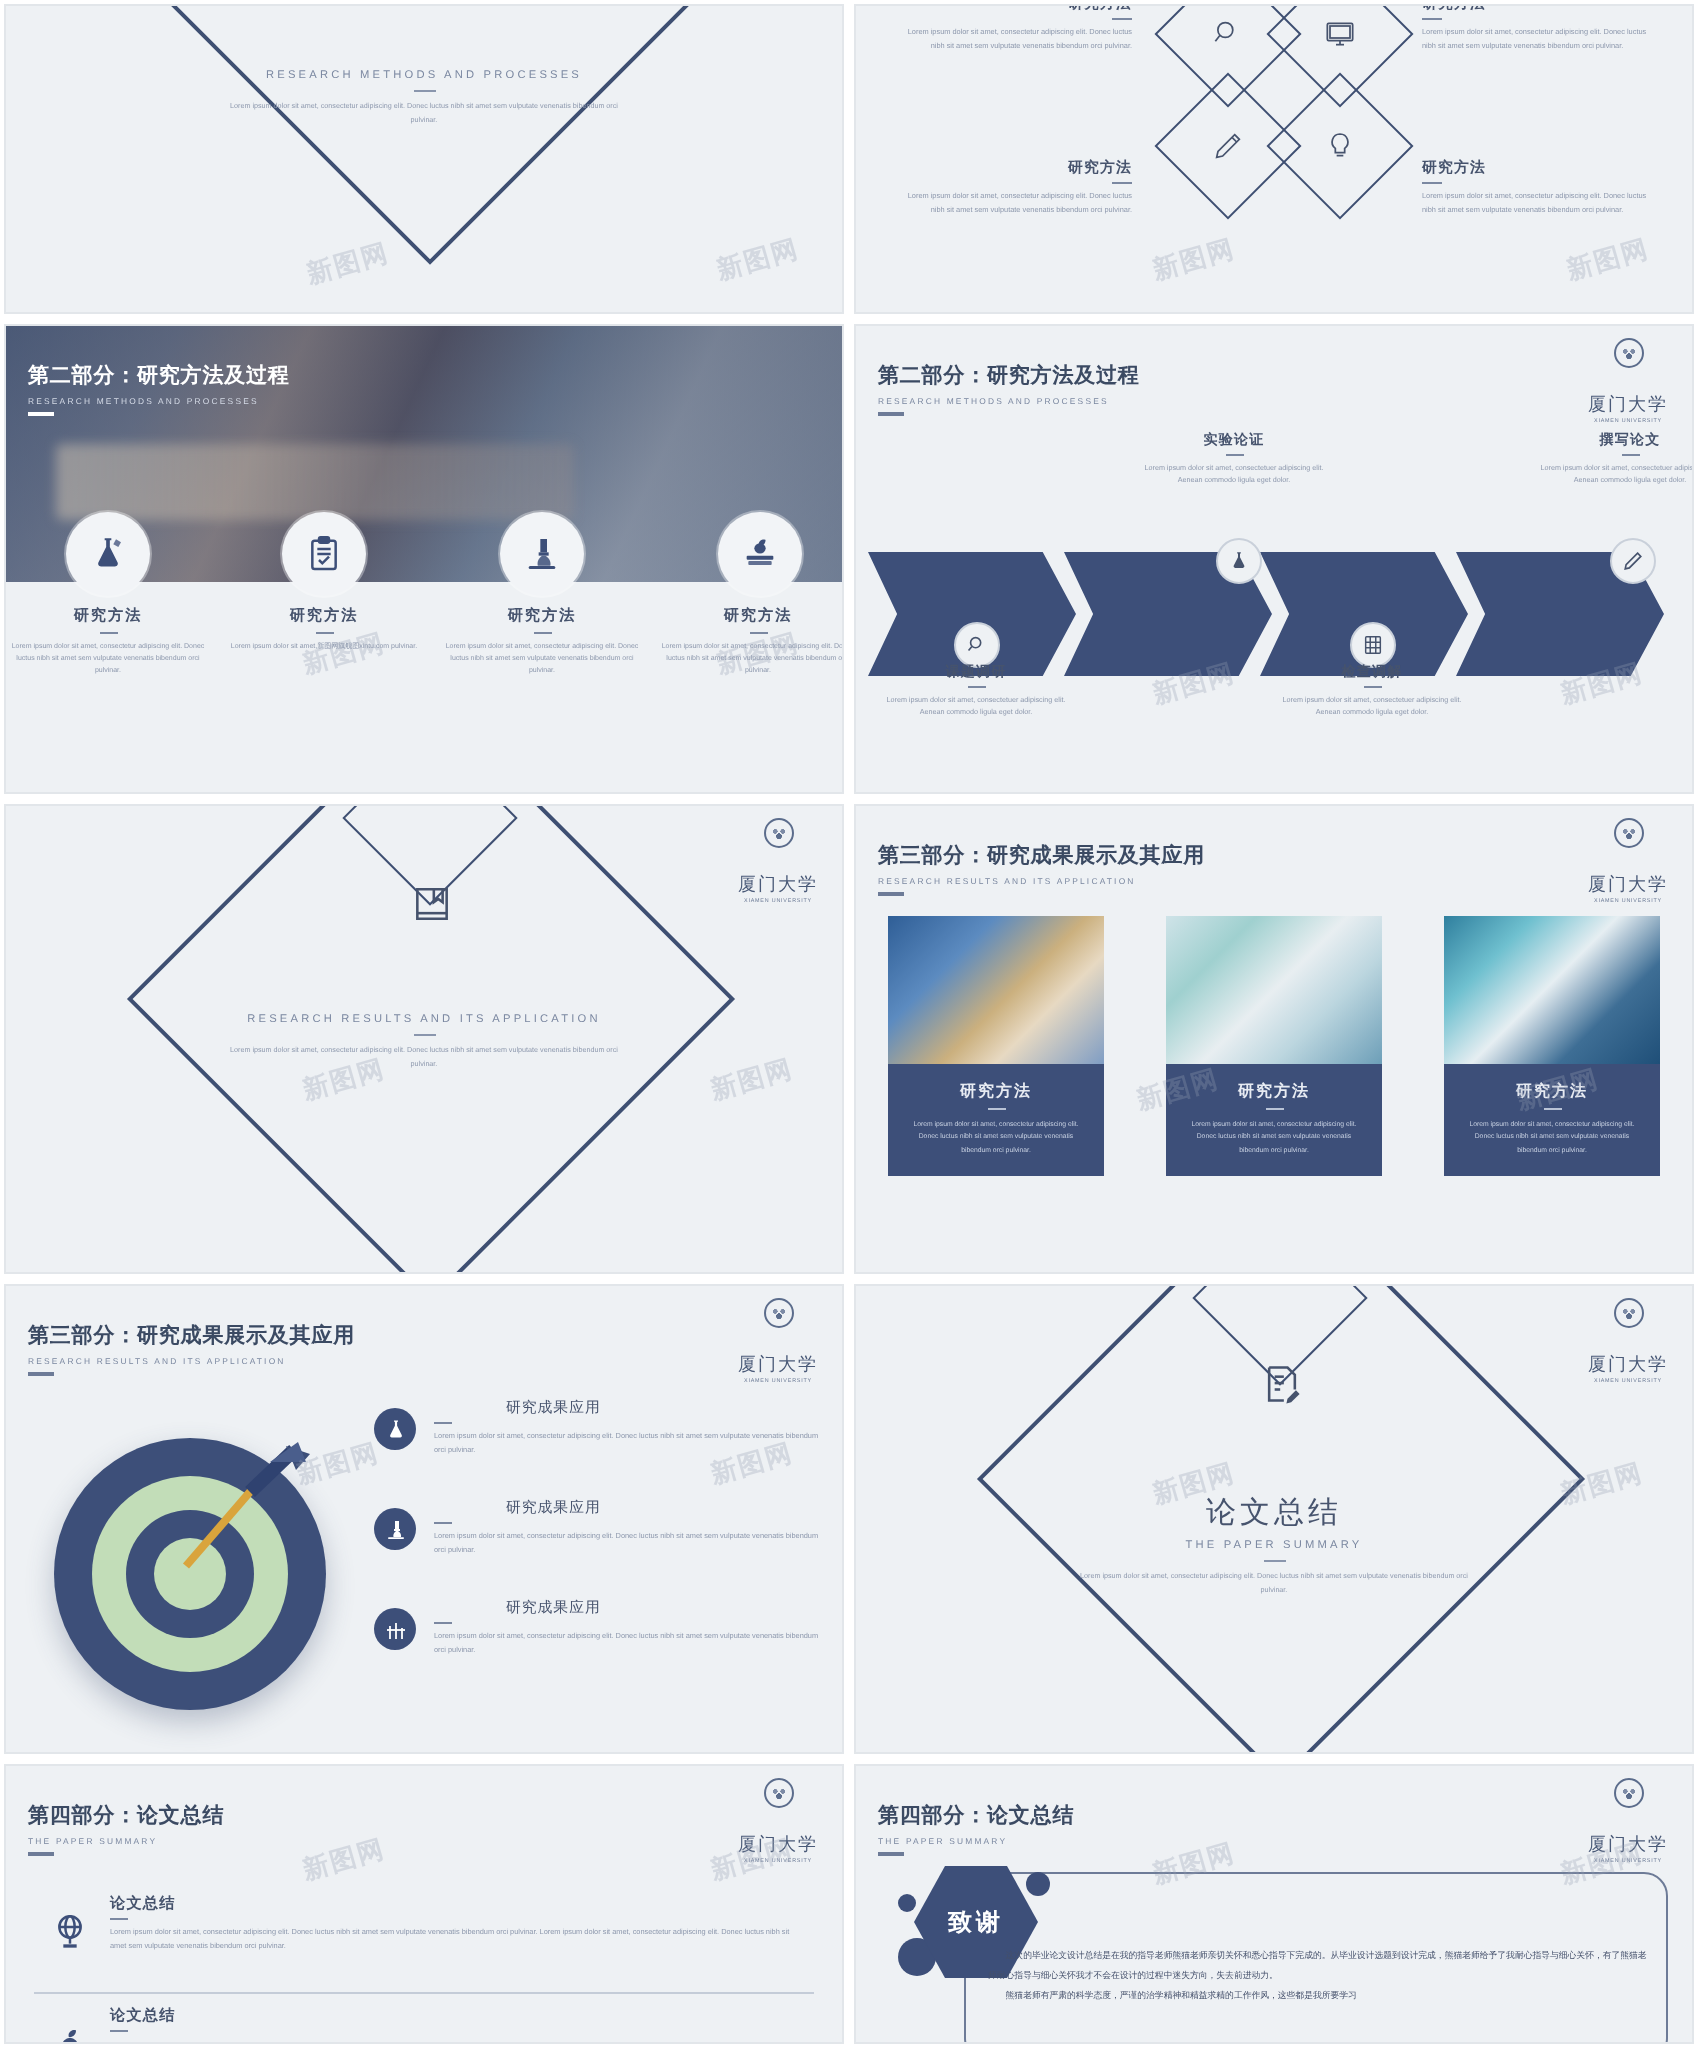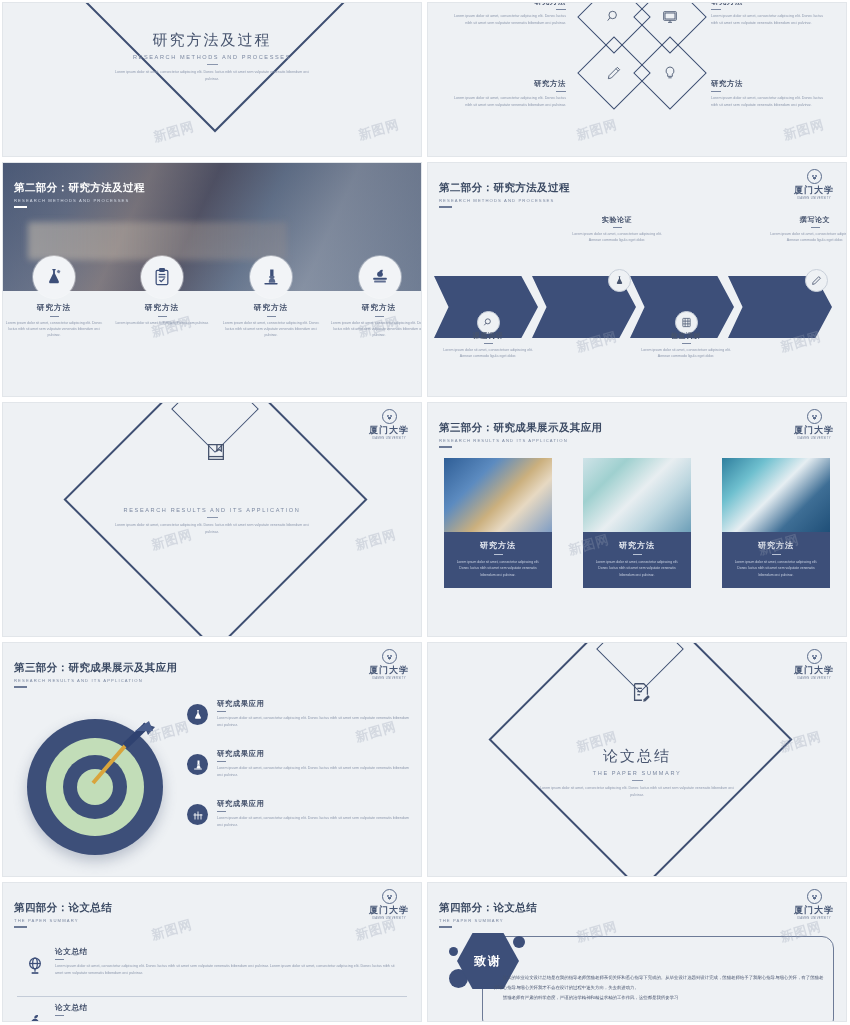--- a/index.html
+++ b/index.html
@@ -37,21 +37,21 @@
     width:44px; text-align:center; color:#4a5a78;
   }
   .logo .seal{
     width:15px;height:15px;border-radius:50%;
     border:1.2px solid #5c6d8c; margin:0 auto;
     background:
       radial-gradient(circle at 50% 62%, #5c6d8c 0 1.4px, transparent 1.5px),
       radial-gradient(circle at 36% 44%, #7d8ba6 0 1.1px, transparent 1.2px),
       radial-gradient(circle at 64% 44%, #7d8ba6 0 1.1px, transparent 1.2px);
   }
-  .logo .cnname{ font-size:9px; font-weight:bold; letter-spacing:1px; margin-top:0; font-family:"Liberation Serif",serif;text-align:center;}
+  .logo .cnname{ font-size:9px; font-weight:normal; letter-spacing:1px; margin-top:12px; font-family:"Liberation Serif",serif;text-align:center;}
   .logo .enname{ font-size:2.7px; letter-spacing:.4px; color:#6b7a96; }
 
   
   .diamond-wrap{ position:absolute; inset:0; }
   .dia{
     position:absolute; border:2.2px solid #3e4f72; background:transparent;
     transform:rotate(45deg);
   }
   .title-block{ position:absolute; left:0; right:0; text-align:center; }
   .title-block .big{
@@ -124,21 +124,21 @@
 
   
   .target{
     position:absolute; border-radius:50%;
   }
   .licon{
     position:absolute; width:21px;height:21px;border-radius:50%;
     background:#3d4f79; display:flex;align-items:center;justify-content:center;
   }
   .lrow{ position:absolute; }
-  .lrow .h{ font-size:7.4px;color:#46536d;font-weight:bold;letter-spacing:.5px;}
+  .lrow .h{ font-size:7.4px;color:#46536d;font-weight:normal;letter-spacing:.5px;margin-left:36px;}
   .lrow .u{ width:9px;height:1.2px;background:#7b88a1;margin:2px 0 3px;}
   .lrow .p{ font-size:3.7px;color:#8d98ad;line-height:1.9;}
 
   
   .srow{ position:absolute; left:22px; right:18px; }
   .srow .ic{ position:absolute; left:0; top:4px; width:20px;height:22px;}
   .srow .tx{ margin-left:30px; }
   .srow .h{ font-size:7.6px;color:#46536d;font-weight:bold;letter-spacing:.6px;}
   .srow .u{ width:9px;height:1.2px;background:#7b88a1;margin:2px 0 3px;}
   .srow .p{ font-size:3.7px;color:#8d98ad;line-height:1.95;}
@@ -172,21 +172,20 @@
 <body>
 
 <div class="grid">
 
   <div class="cell">
     <div class="slide">
       <div class="diamond-wrap">
         <div class="dia" style="left:112px;top:-112px;width:200px;height:200px;"></div>
       </div>
       <div class="title-block" style="top:28px;">
-        <div class="big">研究方法及过程</div>
         <div class="sub">RESEARCH METHODS AND PROCESSES</div>
         <div class="dash"></div>
         <div class="lead" style="width:200px;margin:0 auto;">Lorem ipsum dolor sit amet, consectetur adipiscing elit. Donec luctus nibh sit amet sem vulputate venenatis bibendum orci pulvinar.</div>
       </div>
       <div class="wm" style="left:150px;top:120px;">新图网</div>
       <div class="wm" style="left:355px;top:118px;">新图网</div>
     </div>
   </div>
 
   <div class="cell">

